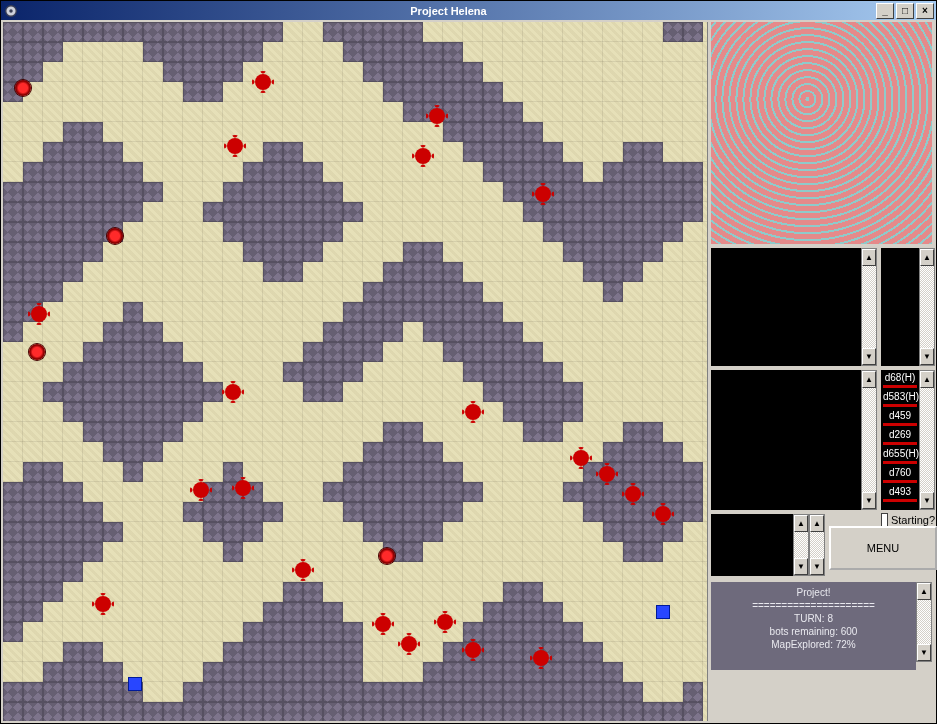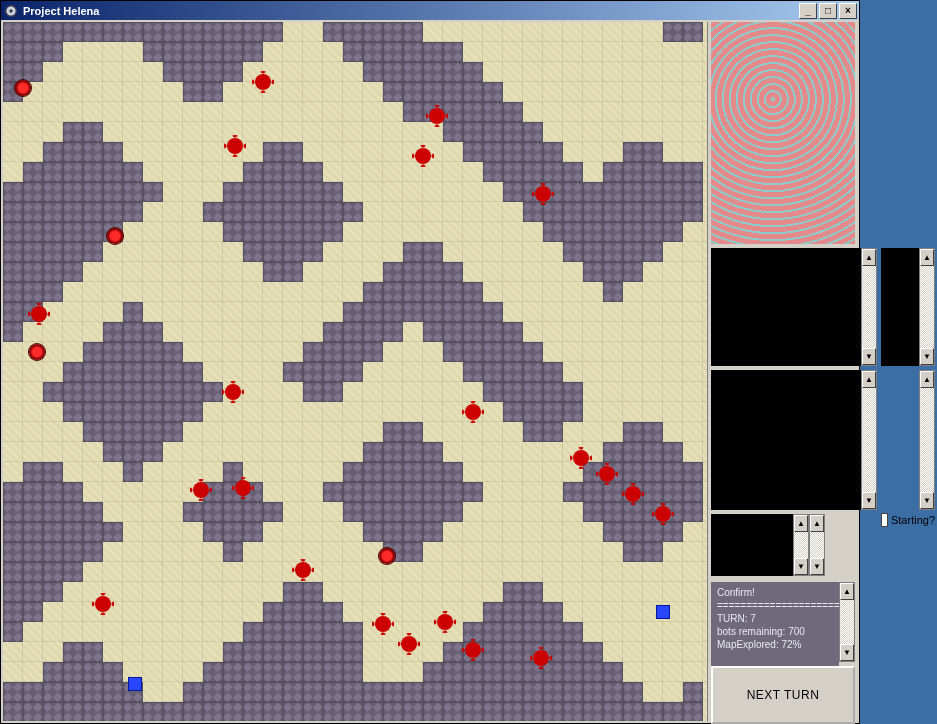--- a/index.html
+++ b/index.html
@@ -1,16 +1,16 @@
 <!DOCTYPE html>
 <html><head>
 <meta charset="utf-8">
 <style>
   html,body{margin:0;padding:0;font-family:Tahoma,Arial,sans-serif;font-size:11px;color:#000;background:#3a6ea5;}
-  .window{position:relative;width:860px;height:724px;background:#d4d0c8;border:1px solid #000;box-sizing:border-box;}
+  .window{position:relative;width:937px;height:724px;background:#d4d0c8;border:1px solid #000;box-sizing:border-box;text-align:center;}
   .titlebar{height:19px;background:linear-gradient(to right,#0a246a,#a6caf0);color:#fff;display:flex;align-items:center;padding:0 2px;font-weight:bold;font-size:11px;}
   .titlebar .icon{width:16px;height:16px;margin-right:4px;display:flex;align-items:center;justify-content:center;}
   .titlebar .icon svg{width:14px;height:14px;}
   .titlebar .title{flex:1;}
   .titlebar .winbtn{width:16px;height:14px;background:#d4d0c8;border:1px solid #fff;border-right-color:#404040;border-bottom-color:#404040;margin-left:2px;display:flex;align-items:center;justify-content:center;font-family:Arial;color:#000;line-height:1;font-size:10px;font-weight:bold;}
   .client{position:absolute;left:2px;top:21px;right:2px;bottom:2px;background:#d4d0c8;}
   
   .map{position:absolute;left:0;top:0;width:704px;height:699px;background:#e6e0b8;overflow:hidden;border-right:1px solid #808080;}
   .map-grid{position:absolute;inset:0;background:
     repeating-linear-gradient(0deg,transparent 0 19px,rgba(0,0,0,.08) 19px 20px),
@@ -677,20 +677,29 @@
           <div class="arrow">▼</div>
       </div>
 
       <div id="panelC" class="blackbox"></div>
       <div id="panelC-sb" class="scrollbar-v">
         <div class="arrow">▲</div>
           <div class="track"></div>
           <div class="arrow">▼</div>
       </div>
 
+      <div class="listpanel" id="unitlist">
+          <div class="listitem">d68(H)<div class="bar"></div></div>
+          <div class="listitem">d583(H)<div class="bar"></div></div>
+          <div class="listitem">d459<div class="bar"></div></div>
+          <div class="listitem">d269<div class="bar"></div></div>
+          <div class="listitem">d655(H)<div class="bar"></div></div>
+          <div class="listitem">d760<div class="bar"></div></div>
+          <div class="listitem">d493<div class="bar"></div></div>
+        </div>
       <div id="list-sb" class="scrollbar-v">
         <div class="arrow">▲</div>
           <div class="track"></div>
           <div class="arrow">▼</div>
       </div>
 
       <div class="confirm">
         <span class="cb"></span>
         <span>Starting?</span>
       </div>
@@ -700,31 +709,31 @@
         <div class="arrow">▲</div>
           <div class="track"></div>
           <div class="arrow">▼</div>
       </div>
       <div id="panelE-sb" class="scrollbar-v">
         <div class="arrow">▲</div>
           <div class="track"></div>
           <div class="arrow">▼</div>
       </div>
 
+      <div class="menu-btn">MENU</div>
 
       <div class="log" id="log">
-          <div>Confirm!</div>
+          <div>Project!</div>
           <div>=====================</div>
-          <div>TURN: 7</div>
-          <div>bots remaining: 700</div>
+          <div>TURN: 8</div>
+          <div>bots remaining: 600</div>
           <div>MapExplored: 72%</div>
         </div>
       <div id="log-sb" class="scrollbar-v" style="left:auto;">
         <div class="arrow">▲</div>
           <div class="track"></div>
           <div class="arrow">▼</div>
       </div>
 
-      <div class="nextturn">NEXT TURN</div>
 
     </div>
   </div>
 </div>
 
 </body></html>

